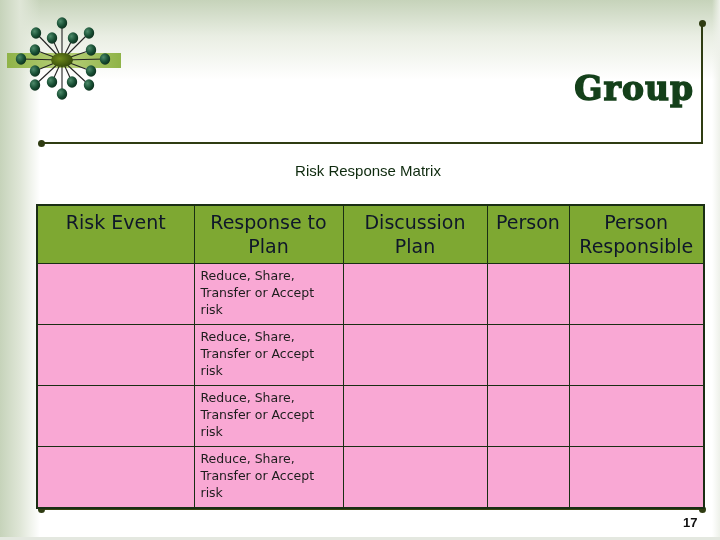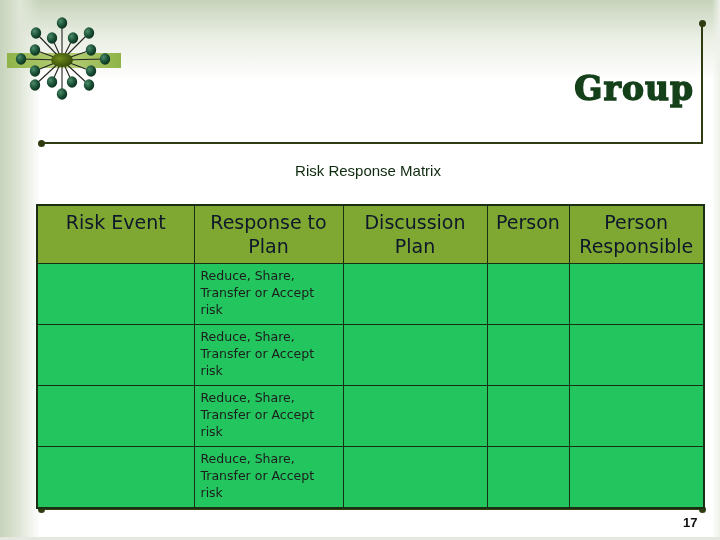--- a/index.html
+++ b/index.html
@@ -43,21 +43,21 @@
     border-collapse: collapse; table-layout: fixed;
     border: 2px solid #1a2e14;
   }
   table.matrix th, table.matrix td { border: 1px solid #1a2e14; padding: 0; }
   table.matrix th {
     background: #7ea832; color: #0f172a; font-weight: normal;
     font-family: "DejaVu Sans", sans-serif; font-size: 19px; line-height: 24px;
     height: 53px; vertical-align: top; padding-top: 4px; text-align: center;
   }
   table.matrix td {
-    height: 57px; vertical-align: top; background: #22c55e;
+    height: 57px; vertical-align: top; background: #f9a8d4;
     font-family: "DejaVu Sans", sans-serif; font-size: 12.5px; line-height: 17px; color: #1d1d1d;
     padding: 3px 4px 0 6px;
   }
   .pagenum {
     position: absolute; left: 683px; top: 515px; font-family: "Liberation Sans", sans-serif;
     font-weight: bold; font-size: 13px; color: #111; text-align: center;
   }
 </style>
 </head>
 <body>

